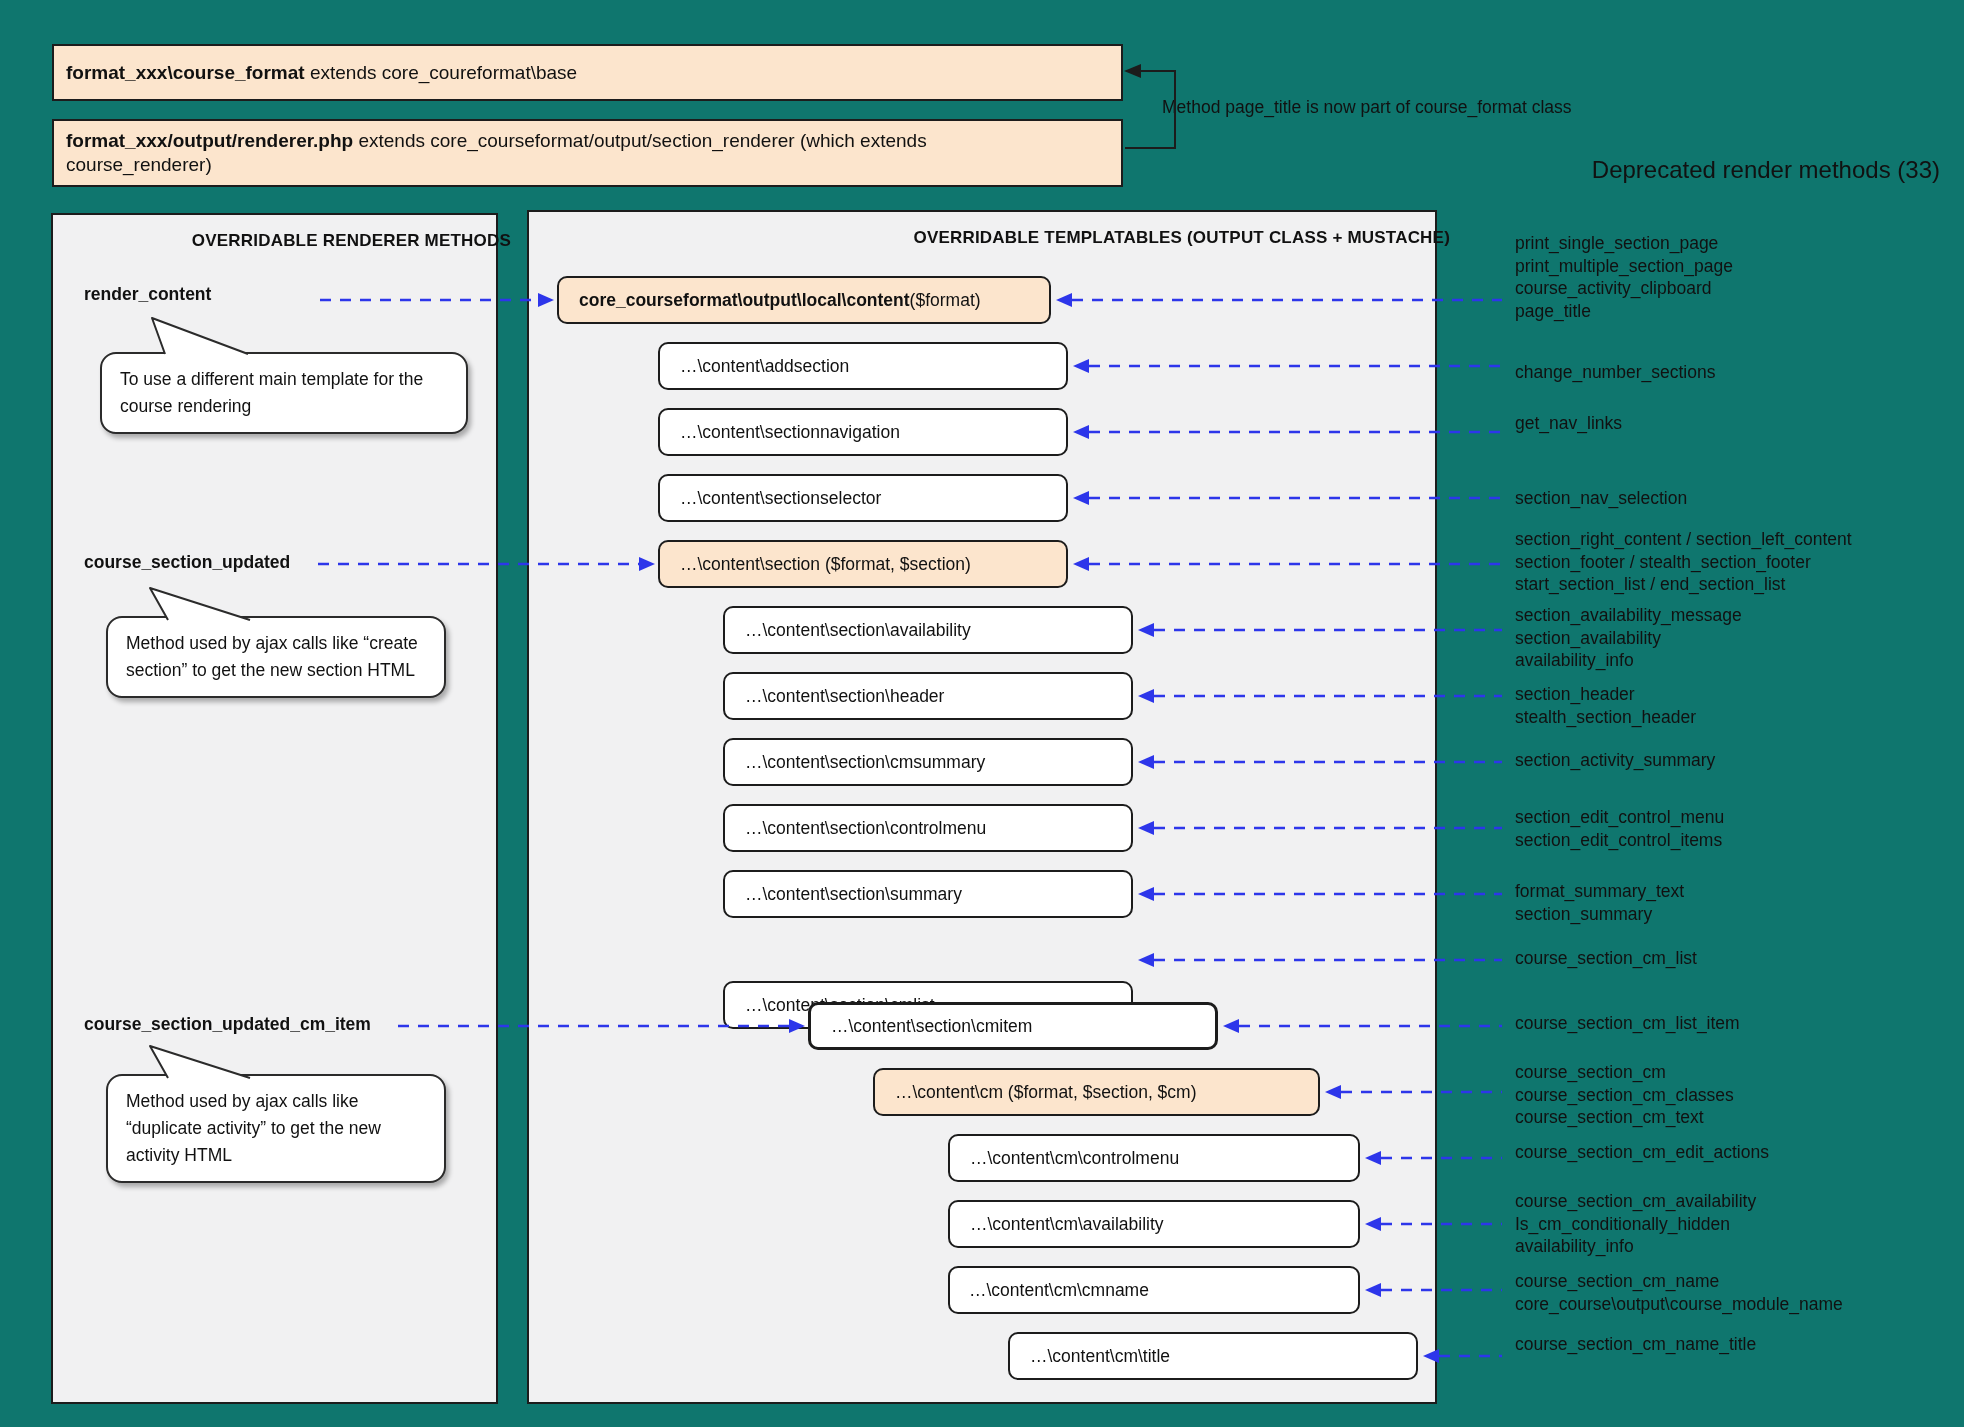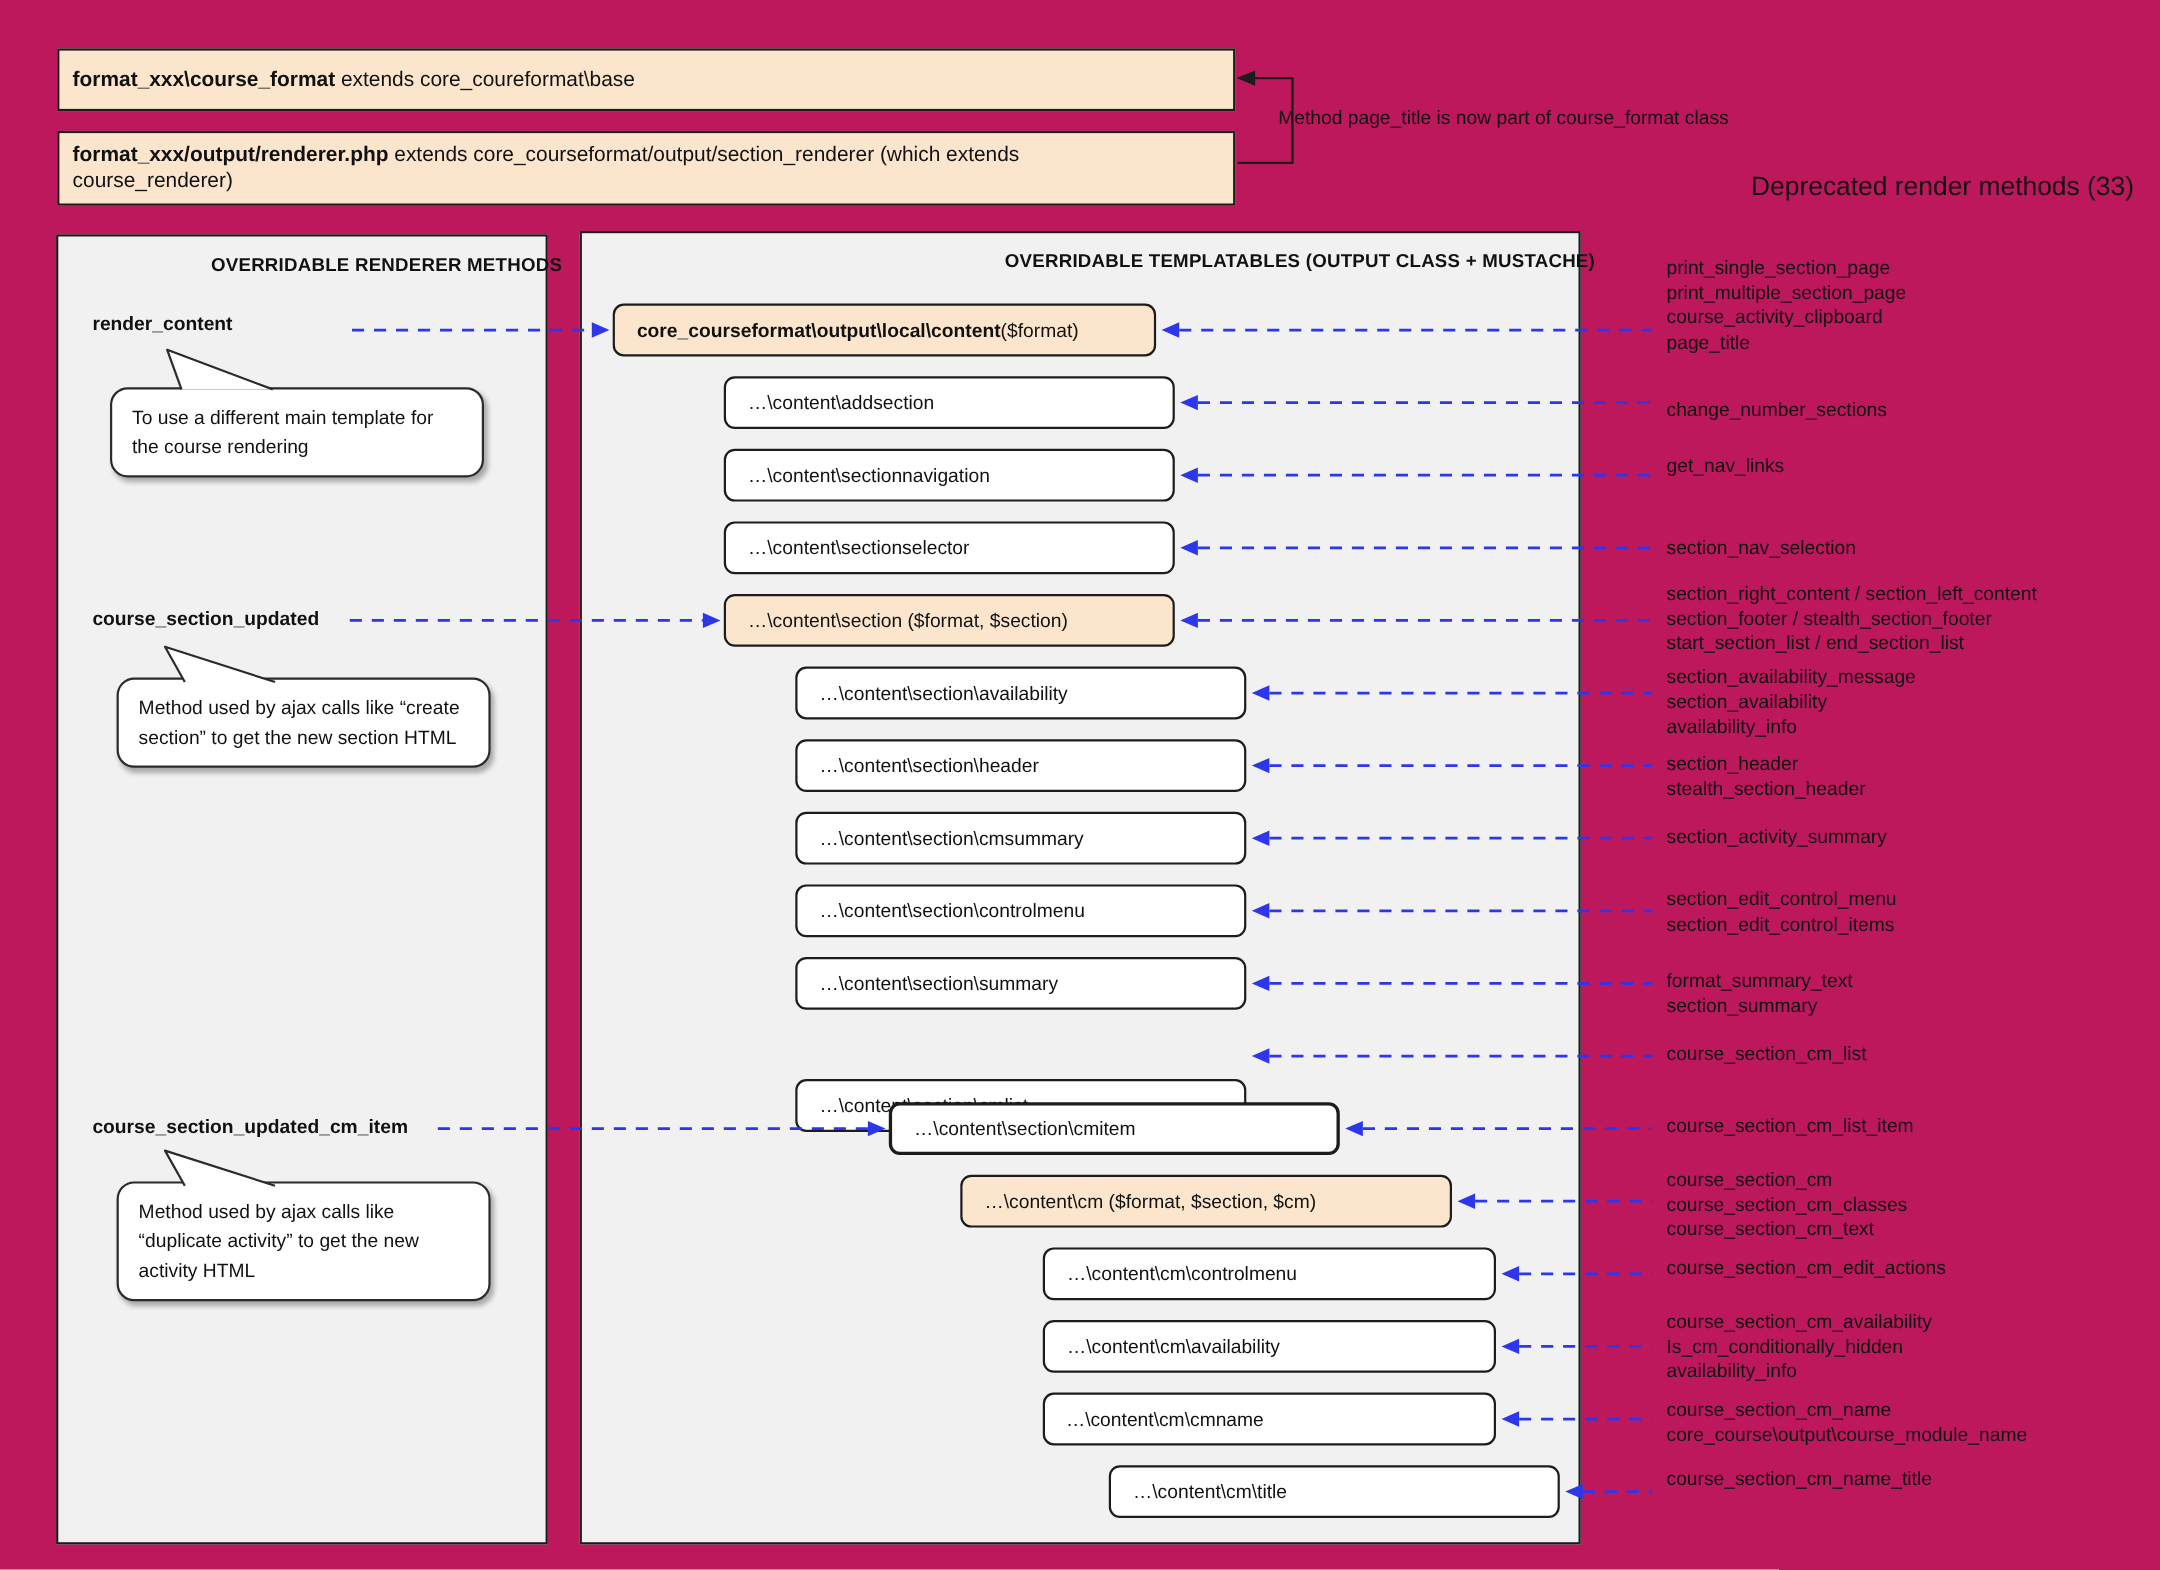--- a/index.html
+++ b/index.html
@@ -1,17 +1,17 @@
 <!DOCTYPE html>
 <html><head>
 <meta charset="utf-8">
 <style>
   html,body{margin:0;padding:0;background:#fff;}
   .canvas{
-    position:relative;width:1964px;height:1427px;background:#be185d;
+    position:relative;width:1964px;height:1427px;background:#0f766e;
     font-family:"Liberation Sans", sans-serif;color:#111;overflow:hidden;
   }
   .panel{
     position:absolute;background:#f1f1f2;border:2px solid #1c1c1c;box-sizing:border-box;
   }
   .panel-title{
     position:absolute;top:16px;left:0;width:100%;text-align:right;
     font-weight:bold;font-size:17px;letter-spacing:.2px;margin-left:15px;
   }
   .topbox{
@@ -52,21 +52,21 @@
   <div class="note" style="left:1162px;top:97px;">Method page_title is now part of course_format class</div>
   <div class="dep-title" style="right:24px;top:156px;">Deprecated render methods (33)</div>
 
   <div class="panel" style="left:51px;top:213px;width:447px;height:1191px;">
     <div class="panel-title">OVERRIDABLE RENDERER METHODS</div>
   </div>
   <div class="method-label" style="left:84px;top:284px;">render_content</div>
   <div class="method-label" style="left:84px;top:552px;">course_section_updated</div>
   <div class="method-label" style="left:84px;top:1014px;">course_section_updated_cm_item</div>
 
-  <div class="bubble" style="left:100px;top:352px;width:340px;">To use a different main template for the course rendering</div>
+  <div class="bubble" style="left:100px;top:352px;width:368px;">To use a different main template for the course rendering</div>
   <div class="bubble" style="left:106px;top:1074px;width:340px;">Method used by ajax calls like “duplicate activity” to get the new activity HTML</div>
   <div class="bubble" style="left:106px;top:616px;width:340px;">Method used by ajax calls like “create section” to get the new section HTML</div>
 
   <div class="panel" style="left:527px;top:210px;width:910px;height:1194px;">
     <div class="panel-title">OVERRIDABLE TEMPLATABLES (OUTPUT CLASS + MUSTACHE)</div>
   </div>
 
   <div id="boxes">
       <div class="tbox highlight" style="left: 557px; top: 276px; width: 494px;">
         <b>core_courseformat\output\local\content</b>

